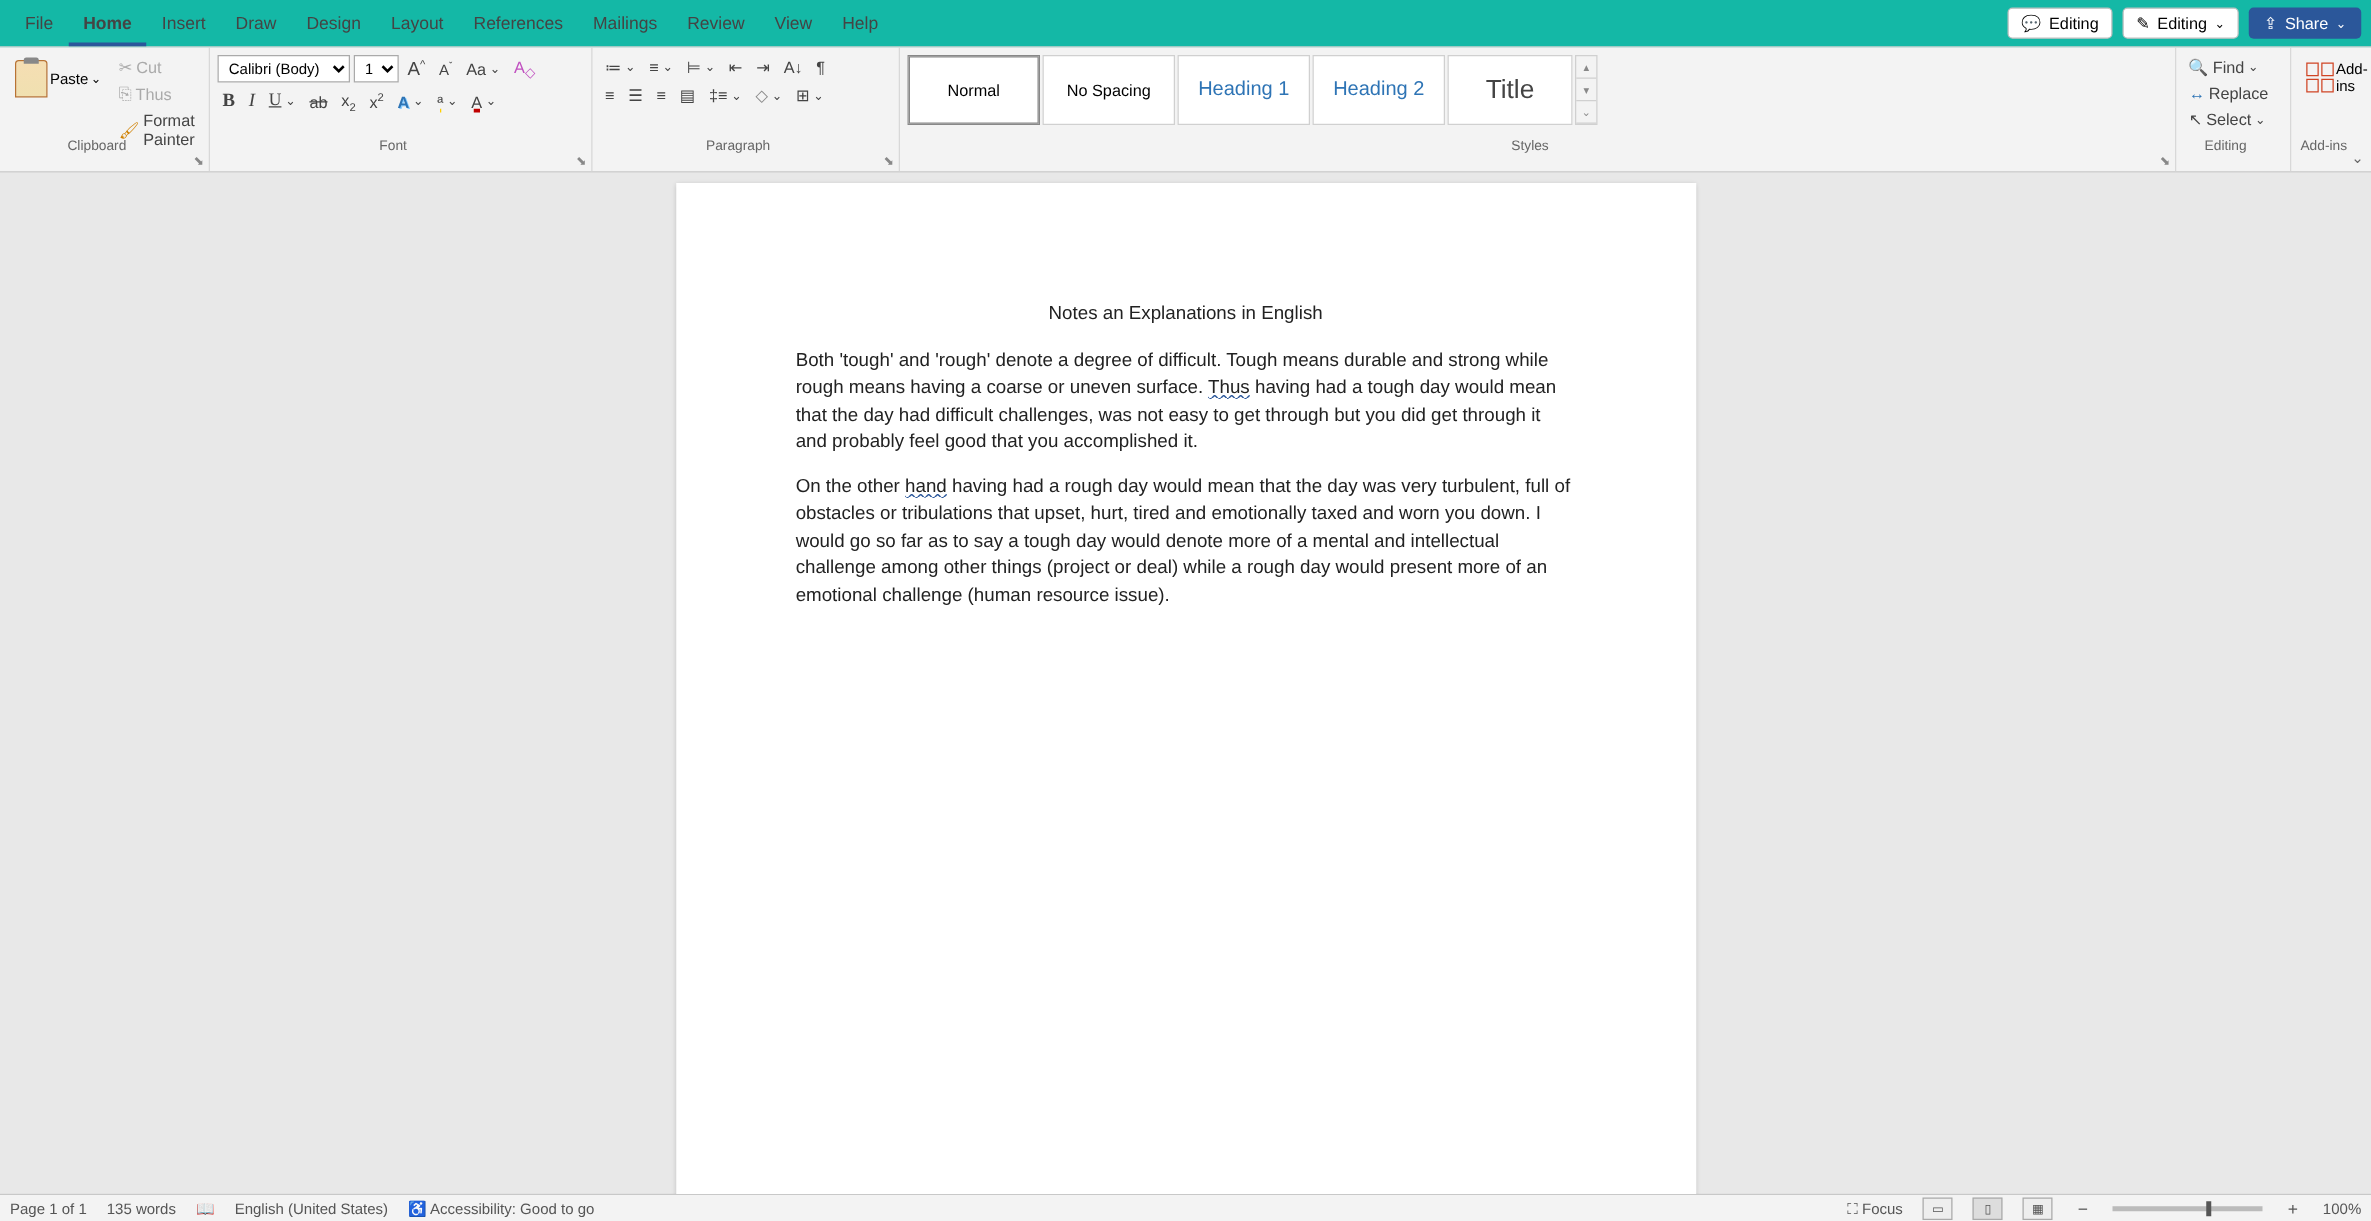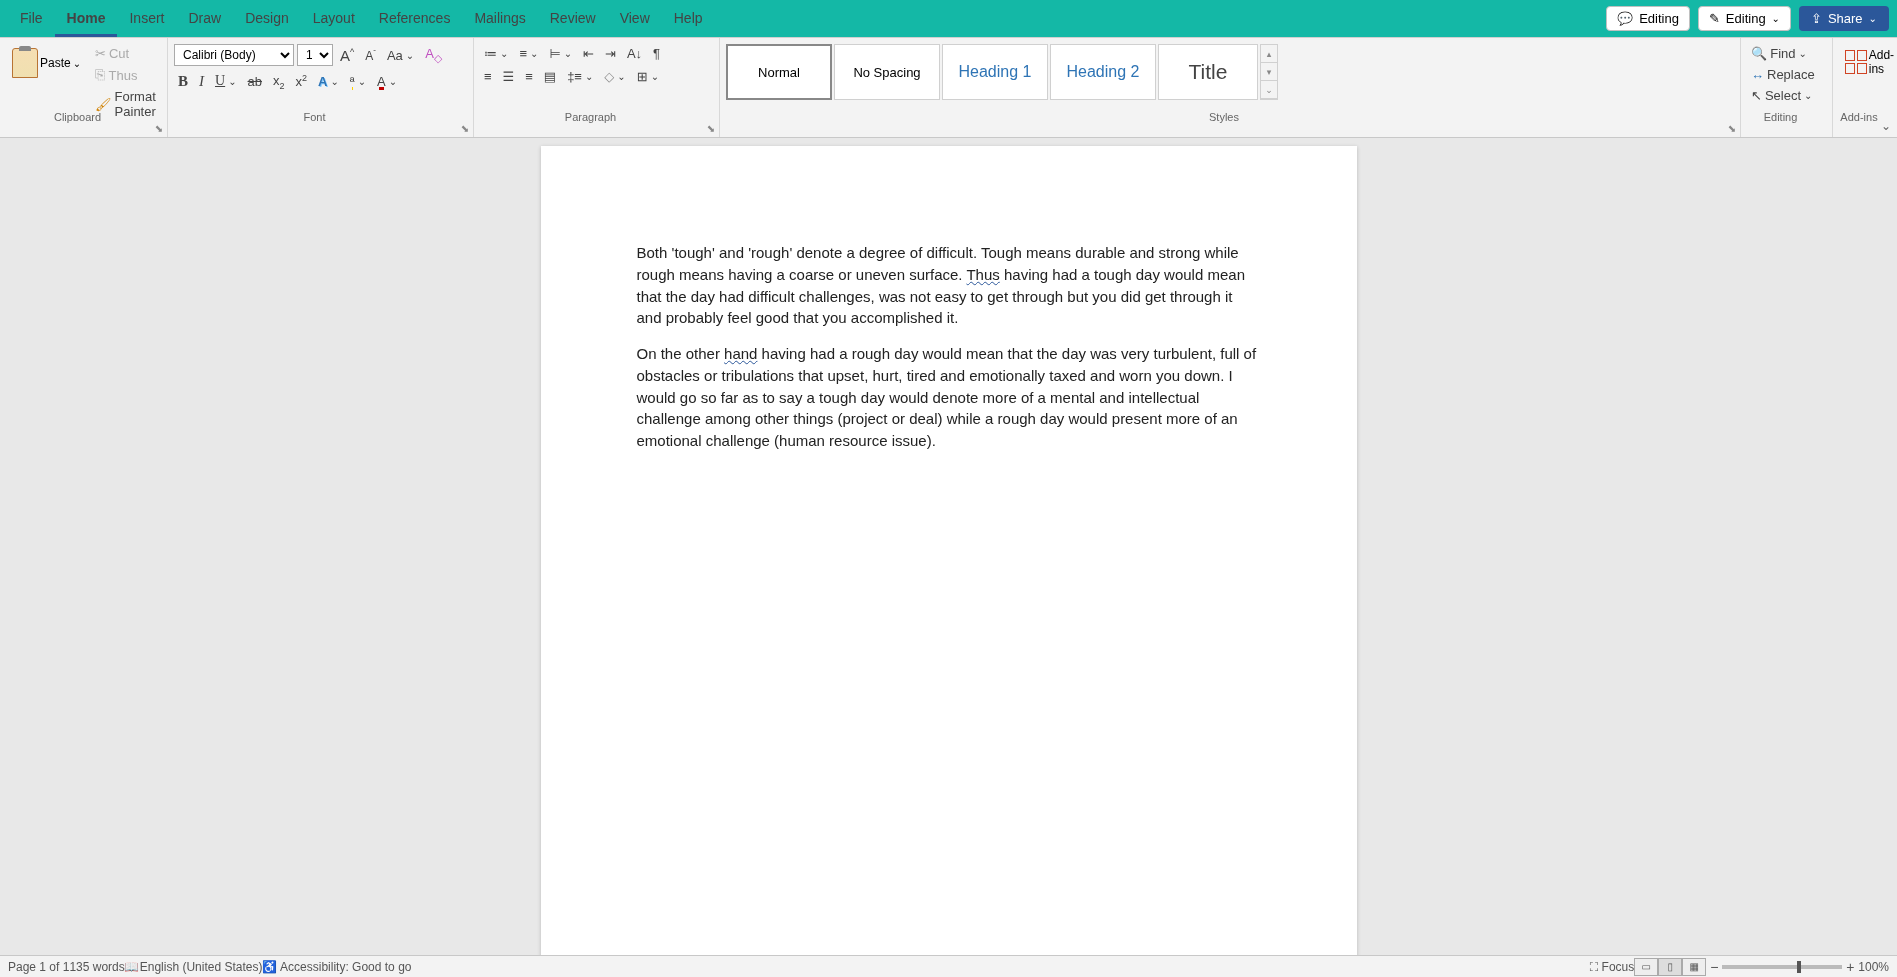--- a/index.html
+++ b/index.html
@@ -22,21 +22,21 @@
     .rib-dlg { position: absolute; bottom: 2px; right: 2px; width: 12px; height: 12px; font-size: 10px; color: #888; cursor: pointer; text-align: center; }
     .rib-body { flex: 1; display: flex; align-items: flex-start; gap: 4px; padding-top: 4px; }
     .rib-col { display: flex; flex-direction: column; gap: 2px; }
     .rib-row { display: flex; align-items: center; gap: 3px; }
     .rib-btn { padding: 2px 4px; font-size: 13px; color: #444; cursor: pointer; display: flex; align-items: center; gap: 3px; }
     .rib-btn.disabled { color: #aaa; cursor: default; }
     .rib-btn-big { display: flex; align-items: center; padding: 4px 6px; font-size: 12px; cursor: pointer; gap: 2px; }
     .icon-paste { width: 26px; height: 30px; border: 1px solid #b87333; border-radius: 3px 3px 0 0; position: relative; background: linear-gradient(#f5deb3, #f0e0b0); }
     .icon-paste::before { content: ''; position: absolute; top: -3px; left: 6px; width: 12px; height: 5px; background: #888; border-radius: 2px 2px 0 0; }
     .font-combo { border: 1px solid #aaa; background: #fff; font-size: 12px; padding: 2px 4px; height: 22px; }
-    .font-name { width: 120px; }
+    .font-name { width: 106px; }
     .font-size { width: 36px; }
     
     .bold-b { font-weight: bold; font-family: 'Times New Roman', serif; font-size: 15px; }
     .italic-i { font-style: italic; font-family: 'Times New Roman', serif; font-size: 15px; }
     .underline-u { text-decoration: underline; font-family: 'Times New Roman', serif; font-size: 14px; }
     .strike-s { text-decoration: line-through; font-size: 13px; }
     .sub-x { font-size: 13px; position: relative; }
     .sub-x sub { font-size: 9px; }
     .sup-x { font-size: 13px; position: relative; }
     .sup-x sup { font-size: 9px; }
@@ -56,21 +56,21 @@
     .collapse-caret { position: absolute; right: 6px; bottom: 4px; font-size: 12px; color: #666; cursor: pointer; }
     
     
     .doc-area { position: absolute; top: 138px; bottom: 22px; left: 0; right: 0; overflow: auto; display: flex; justify-content: center; padding-top: 8px; }
     .page { background: #fff; width: 816px; min-height: 1056px; box-shadow: 0 1px 4px rgba(0,0,0,.2); padding: 96px 96px; }
     .doc-title { text-align: center; font-size: 15px; color: #222; margin-bottom: 18px; }
     .doc-p { font-size: 15px; color: #222; line-height: 1.45; margin-bottom: 14px; }
     .wavy { text-decoration: underline wavy #2b579a; text-decoration-thickness: 1px; }
     
     
-    .status-bar { position: absolute; bottom: 0; left: 0; right: 0; height: 22px; background: #f3f3f3; border-top: 1px solid #c8c8c8; display: flex; align-items: center; font-size: 12px; color: #555; padding: 0 8px; }
+    .status-bar { position: absolute; bottom: 0; left: 0; right: 0; height: 22px; background: #f3f3f3; border-top: 1px solid #c8c8c8; display: flex; align-items: center; font-size: 12px; color: #555; padding: 0 8px; gap: 16px; }
     .status-spacer { flex: 1; }
     .view-btn { width: 24px; height: 18px; border: 1px solid #aaa; cursor: pointer; display: flex; align-items: center; justify-content: center; font-size: 10px; background: #eee; }
     .zoom-slider { width: 120px; height: 4px; background: #bbb; position: relative; }
     .zoom-thumb { position: absolute; top: -4px; left: 75px; width: 4px; height: 12px; background: #555; }
     .zoom-btn { width: 16px; text-align: center; cursor: pointer; font-size: 14px; color: #555; }
     
     .underline-yellow { position: relative; display: inline-block; }
     .underline-yellow::after { content: ''; position: absolute; left: 2px; right: 2px; bottom: -1px; height: 3px; background: #ffd000; }
     .underline-red { position: relative; display: inline-block; }
     .underline-red::after { content: ''; position: absolute; left: 2px; right: 2px; bottom: -1px; height: 3px; background: #c00000; }
@@ -280,20 +280,21 @@
         <span>Add-ins</span>
       </div>
     </div>
     <div class="rib-group-label">Add-ins</div>
   </div>
   <div class="collapse-caret">⌄</div>
 </div>
 
 <div class="doc-area">
   <div class="page">
+    <p class="doc-title">Notes an Explanations in English</p>
     <p class="doc-p">
       <span>Both 'tough' and 'rough' denote a degree of difficult. Tough means durable and strong while rough means having a coarse or uneven surface. </span><span class="wavy">Thus</span><span> having had a tough day would mean that the day had difficult challenges, was not easy to get through but you did get through it and probably feel good that you accomplished it.</span>
     </p>
     <p class="doc-p">
       <span>On the other </span><span class="wavy">hand</span><span> having had a rough day would mean that the day was very turbulent, full of obstacles or tribulations that upset, hurt, tired and emotionally taxed and worn you down. I would go so far as to say a tough day would denote more of a mental and intellectual challenge among other things (project or deal) while a rough day would present more of an emotional challenge (human resource issue).</span>
     </p>
   </div>
 </div>
 
 <div class="status-bar">

